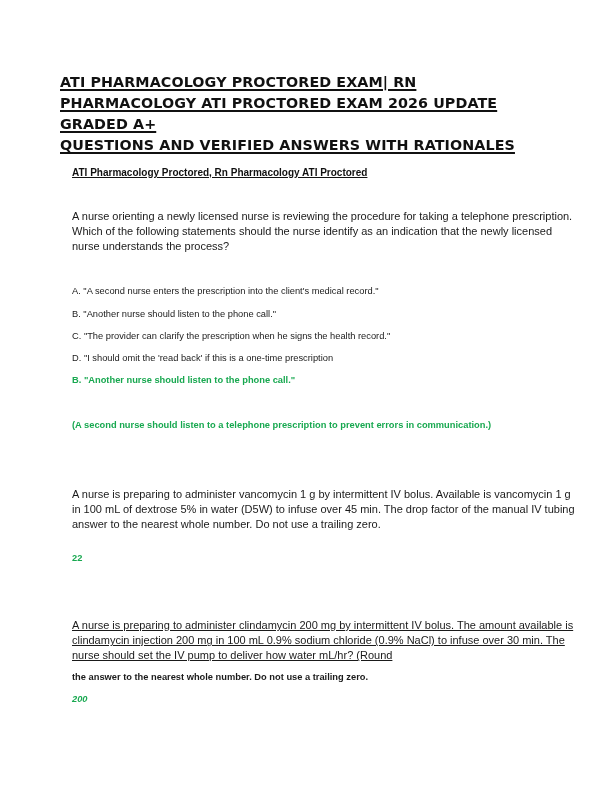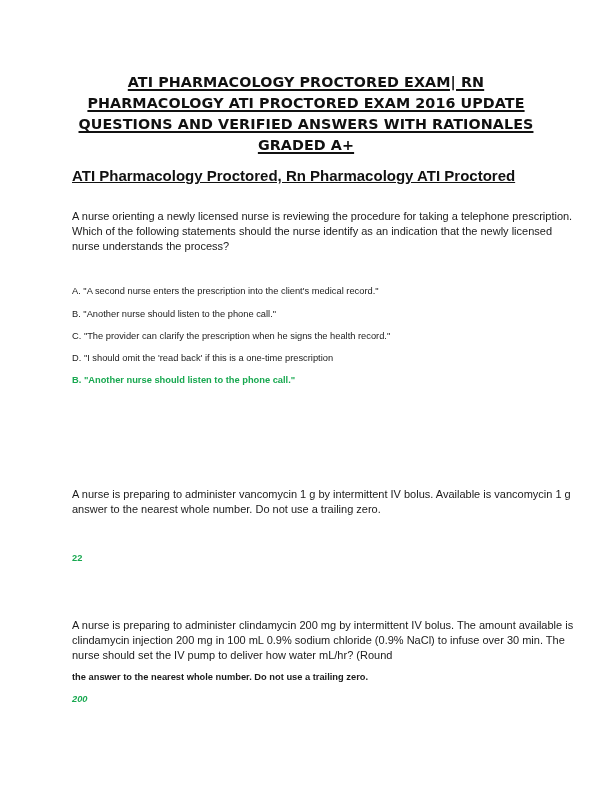--- a/index.html
+++ b/index.html
@@ -19,37 +19,37 @@
       position: absolute;
       left: 0; top: 0;
       width: 612px;
       height: 792px;
     }
     .title {
       position: absolute;
       left: 60px;
       width: 492px;
       top: 72px;
-      text-align: center;
+      text-align: left;
       font-family: "DejaVu Sans", sans-serif;
       font-weight: bold;
       font-size: 14.3px;
       line-height: 21px;
       text-decoration: underline;
       text-decoration-thickness: 1.5px;
       text-underline-offset: 2px;
       letter-spacing: 0.1px;
       color: #111;
     }
     .title .ln { display: block; white-space: nowrap; }
     .subtitle {
       position: absolute;
       left: 72px;
       top: 167px;
-      font-size: 15px;
+      font-size: 10px;
       font-weight: bold;
       text-decoration: underline;
       color: #111;
       white-space: nowrap;
     }
     .para {
       position: absolute;
       left: 72px;
       width: 476px;
       font-size: 11px;
@@ -69,47 +69,49 @@
       font-weight: bold;
     }
   </style>
 </head>
 <body>
 
 <div class="page">
 
   <div class="title">
     <span class="ln">ATI PHARMACOLOGY PROCTORED EXAM| RN</span>
-    <span class="ln">PHARMACOLOGY ATI PROCTORED EXAM 2016 UPDATE</span>
+    <span class="ln">PHARMACOLOGY ATI PROCTORED EXAM 2026 UPDATE</span>
+    <span class="ln">GRADED A+</span>
     <span class="ln">QUESTIONS AND VERIFIED ANSWERS WITH RATIONALES</span>
-    <span class="ln">GRADED A+</span>
   </div>
 
   <div class="subtitle">ATI Pharmacology Proctored, Rn Pharmacology ATI Proctored</div>
 
   <div class="para" style="top:209px;">
     <span class="ln">A nurse orienting a newly licensed nurse is reviewing the procedure for taking a telephone prescription.</span>
     <span class="ln">Which of the following statements should the nurse identify as an indication that the newly licensed</span>
     <span class="ln">nurse understands the process?</span>
   </div>
 
   <div class="opt" style="top:286px;">A. "A second nurse enters the prescription into the client's medical record."</div>
   <div class="opt" style="top:309px;">B. "Another nurse should listen to the phone call."</div>
   <div class="opt" style="top:331px;">C. "The provider can clarify the prescription when he signs the health record."</div>
   <div class="opt" style="top:353px;">D. "I should omit the 'read back' if this is a one-time prescription</div>
   <div class="opt green" style="top:375px;">B. "Another nurse should listen to the phone call."</div>
 
+  <div class="opt green" style="top:420px;">(A second nurse should listen to a telephone prescription to prevent errors in communication.)</div>
 
   <div class="para" style="top:487px;">
     <span class="ln">A nurse is preparing to administer vancomycin 1 g by intermittent IV bolus. Available is vancomycin 1 g</span>
+    <span class="ln">in 100 mL of dextrose 5% in water (D5W) to infuse over 45 min. The drop factor of the manual IV tubing</span>
     <span class="ln">answer to the nearest whole number. Do not use a trailing zero.</span>
   </div>
   <div class="opt green" style="top:553px;">22</div>
 
-  <div class="para" style="top:618px;">
+  <div class="para" style="top:618px;text-decoration:underline;">
     <span class="ln">A nurse is preparing to administer clindamycin 200 mg by intermittent IV bolus. The amount available is</span>
     <span class="ln">clindamycin injection 200 mg in 100 mL 0.9% sodium chloride (0.9% NaCl) to infuse over 30 min. The</span>
     <span class="ln">nurse should set the IV pump to deliver how water mL/hr? (Round</span>
   </div>
   <div class="opt" style="top:672px;font-weight:bold;">the answer to the nearest whole number. Do not use a trailing zero.</div>
   <div class="opt green" style="top:694px;font-style:italic;">200</div>
 
 </div>
 
 </body></html>

